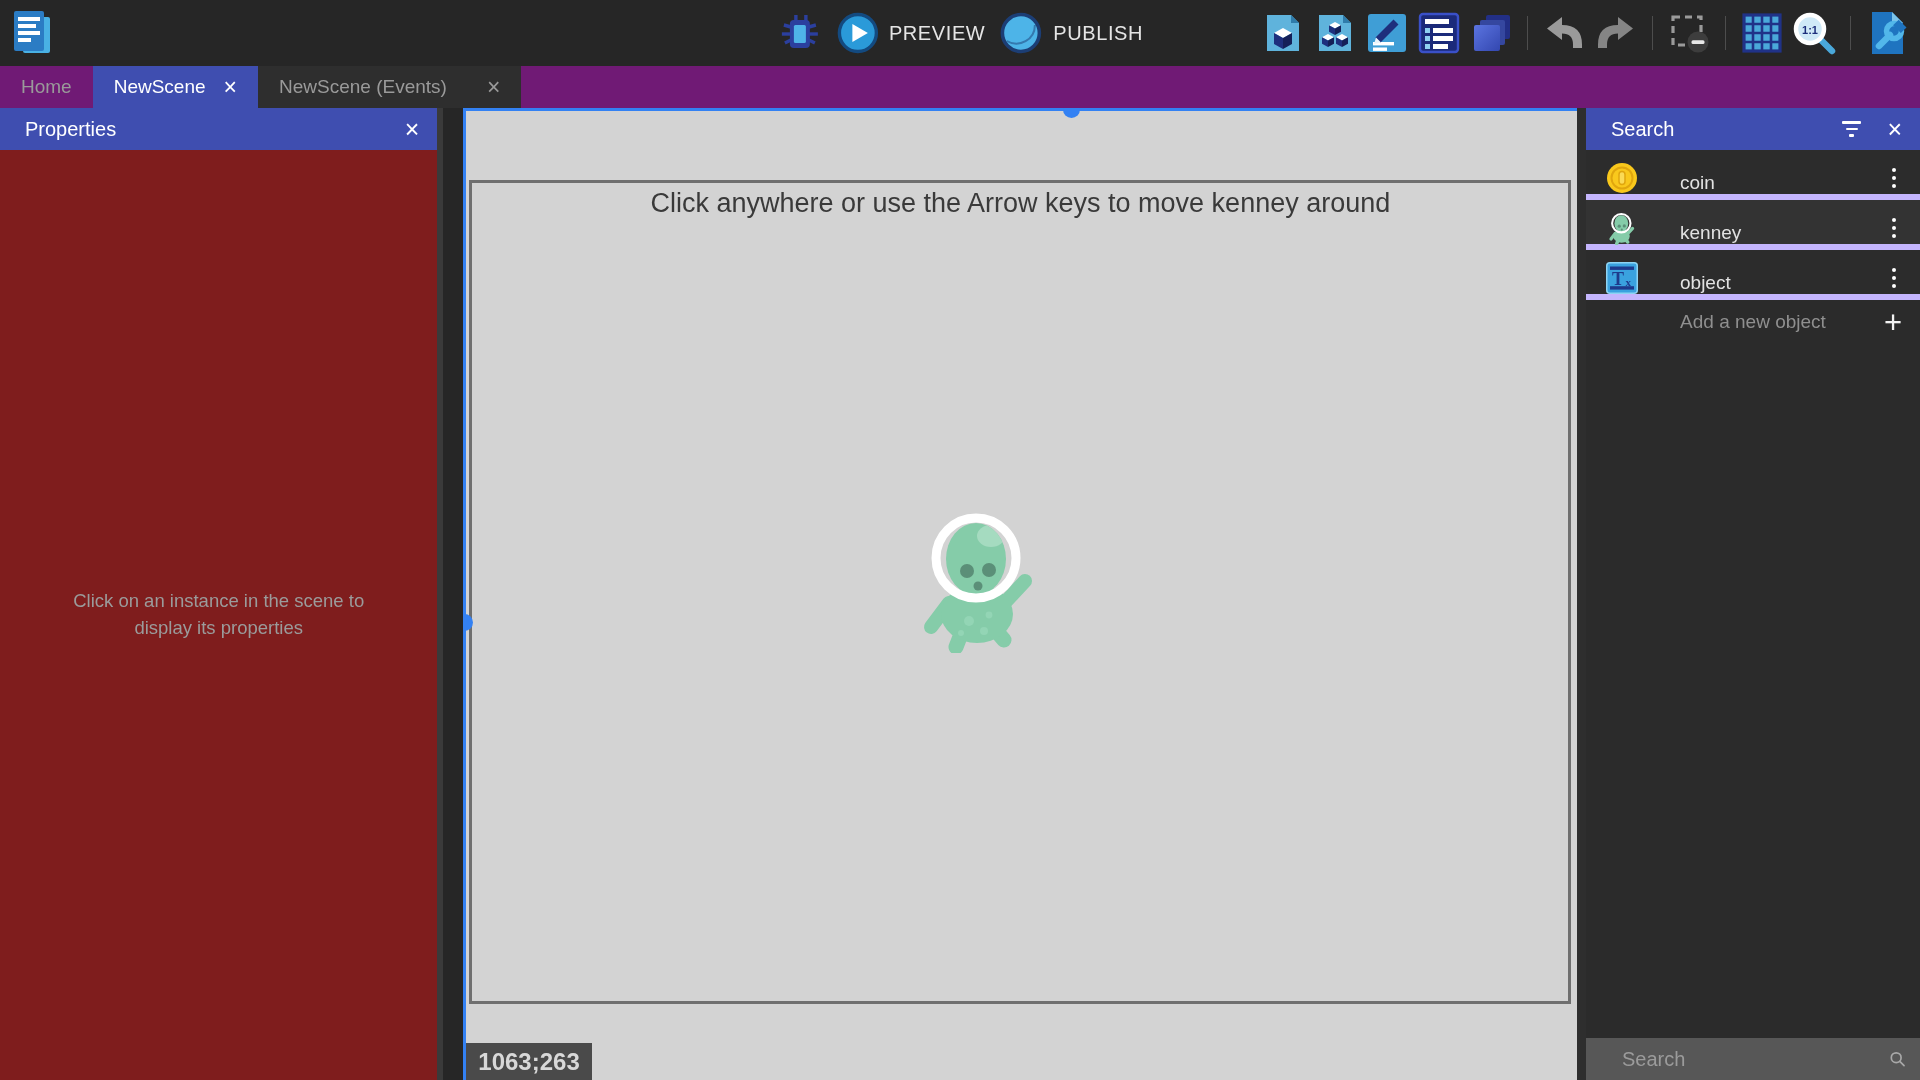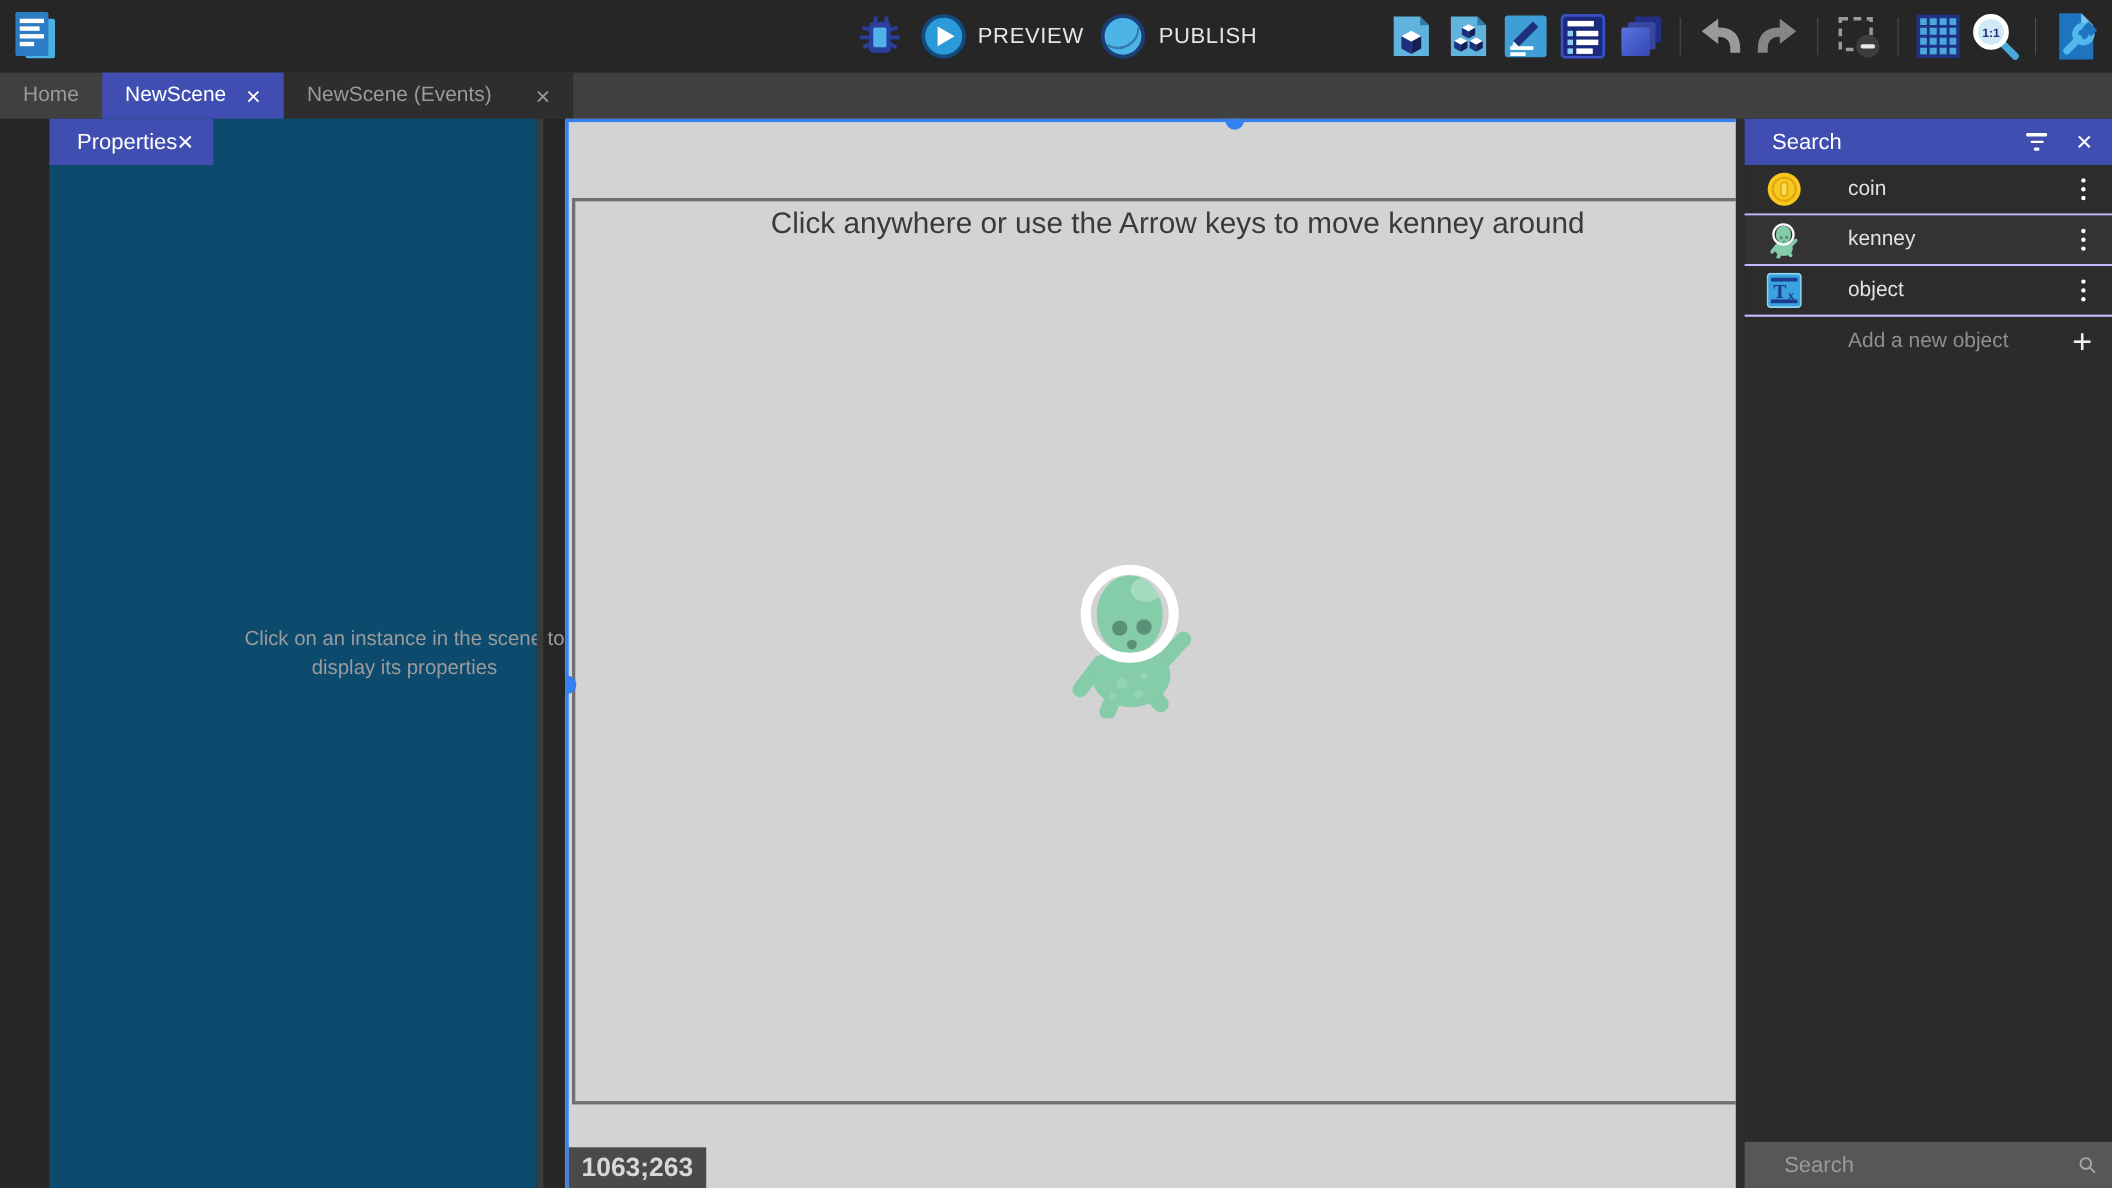--- a/index.html
+++ b/index.html
@@ -11,35 +11,35 @@
   .pm-btn{position:absolute;left:8px;top:7px;width:48px;height:52px;cursor:pointer;}
   .topbar-center{position:absolute;left:50%;top:0;transform:translateX(-50%);height:66px;
                  display:flex;align-items:center;gap:14px;}
   .tool-label-btn{display:flex;align-items:center;gap:10px;color:#e5e5e5;font-size:20px;
                   letter-spacing:.6px;cursor:pointer;user-select:none;}
   .topbar-right{position:absolute;right:10px;top:0;height:66px;display:flex;align-items:center;gap:6px;}
   .tb-icon{width:46px;height:46px;display:flex;align-items:center;justify-content:center;cursor:pointer;}
   .tb-sep{width:1px;height:34px;background:#4d4d4d;margin:0 7px;}
 
   
-  .tabbar{position:absolute;top:66px;left:0;right:0;height:42px;display:flex;background:#404040;}
+  .tabbar{position:absolute;top:66px;left:0;right:0;height:42px;display:flex;background:#701a75;}
   .tab{height:100%;display:flex;align-items:center;padding:0 21px;gap:18px;font-size:19px;
        color:#9a9a9a;cursor:pointer;white-space:nowrap;user-select:none;}
   .tab.active{background:#3f4eb0;color:#fff;}
   .tab.filled{background:#2e2e2e;gap:40px;}
   .tab-close{font-size:23px;line-height:1;cursor:pointer;}
 
   
   .main{position:absolute;top:108px;left:0;width:1920px;height:972px;display:flex;}
   .panel-header{height:42px;background:#3f4eb0;color:#fff;display:flex;align-items:center;
                 padding:0 18px 0 25px;font-size:20px;flex:none;user-select:none;}
   .ph-spacer{flex:1;}
   .close-btn{color:#fff;font-size:25px;line-height:1;cursor:pointer;}
 
-  .props{width:443px;background:#0c4a6e;display:flex;flex-direction:row;margin-left:45px;}
+  .props{width:443px;background:#7f1d1d;display:flex;flex-direction:column;}
   .props-body{flex:1;display:flex;align-items:center;justify-content:center;}
   .empty-msg{width:348px;text-align:center;color:#9b9b9b;font-size:18.5px;line-height:1.45;}
 
   .gutter-l{width:6px;background:#3a3a3a;cursor:col-resize;}
   .gutter-r{width:9px;background:#2e2e2e;cursor:col-resize;}
 
   
   .canvas{width:1128px;position:relative;background:#d3d3d3;overflow:hidden;cursor:default;margin-left:20px;}
   .sel-top{position:absolute;top:0;left:0;right:0;height:3px;background:#3381f3;}
   .sel-left{position:absolute;top:0;left:0;bottom:0;width:3px;background:#3381f3;}
@@ -49,22 +49,22 @@
   .game-frame{position:absolute;left:6px;top:72px;width:1102px;height:824px;
               border:3px solid #6f6f6f;box-sizing:border-box;}
   .hint{margin-top:5px;text-align:center;font-size:27px;color:#3a3a3a;}
   .kenney-sprite{position:absolute;left:456px;top:397px;cursor:pointer;}
   .coord{position:absolute;left:3px;bottom:0;height:37px;line-height:37px;padding:0 12px;
          background:#4a4a4a;color:#d8d8d8;font-size:24px;font-weight:bold;}
 
   
   .objects{width:334px;background:#2b2b2b;display:flex;flex-direction:column;}
   .obj-list{display:flex;flex-direction:column;}
-  .obj-row{height:44px;display:flex;align-items:center;padding:0 16px 0 20px;
-           border-bottom:2px solid #c4b5fd;color:#e2e2e2;font-size:19px;cursor:pointer;background:#2c2c2c;}
+  .obj-row{height:44px;display:flex;align-items:flex-end;padding:0 16px 0 20px;
+           border-bottom:6px solid #c4b5fd;color:#e2e2e2;font-size:19px;cursor:pointer;background:#2c2c2c;}
   .obj-row:nth-child(2){background:#333333;}
   .obj-icon{width:32px;height:32px;flex:none;display:flex;align-items:center;justify-content:center;}
   .obj-label{margin-left:42px;flex:1;user-select:none;}
   .kebab{width:20px;display:flex;flex-direction:column;align-items:center;gap:3.5px;cursor:pointer;padding:6px 0;}
   .kebab i{width:4.5px;height:4.5px;border-radius:50%;background:#fff;}
   .add-row{height:44px;display:flex;align-items:center;justify-content:center;color:#8f8f8f;
            font-size:19px;position:relative;cursor:pointer;user-select:none;}
   .add-plus{position:absolute;right:18px;color:#f2f2f2;font-size:31px;font-weight:300;line-height:1;cursor:pointer;}
   .obj-fill{flex:1;}
   .searchbar{height:42px;background:#575757;display:flex;align-items:center;padding:0 14px 0 34px;flex:none;}

